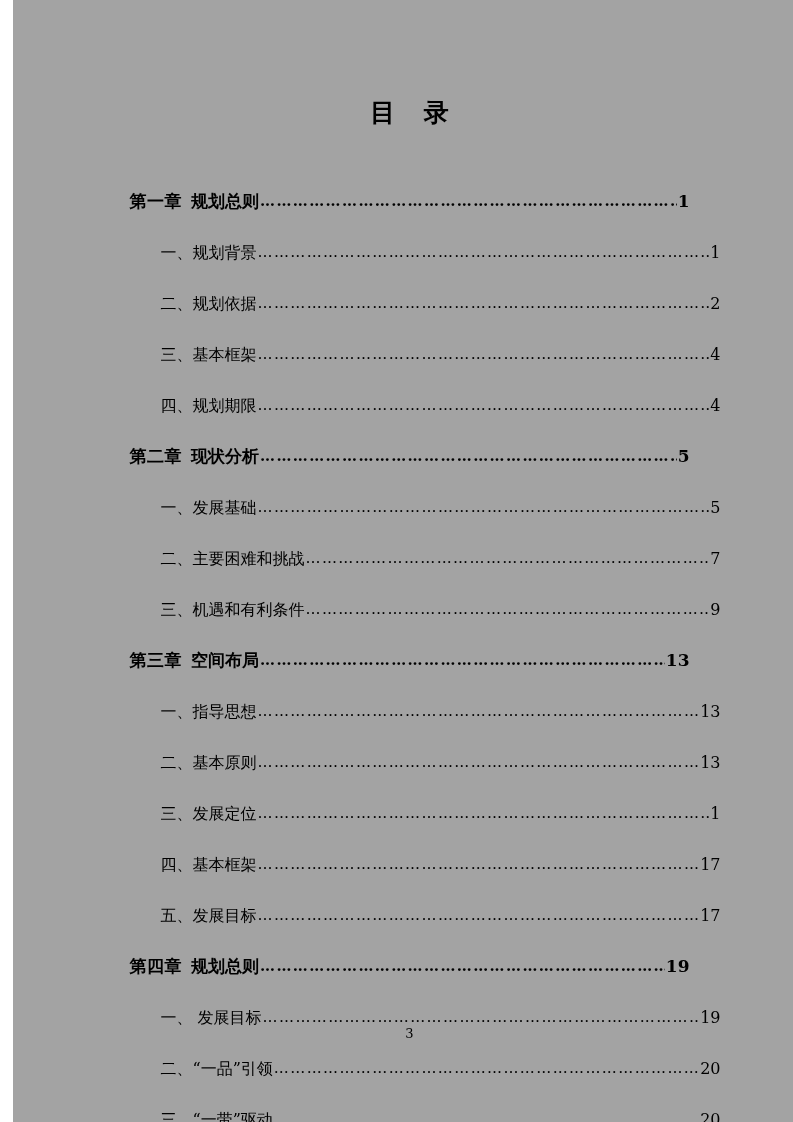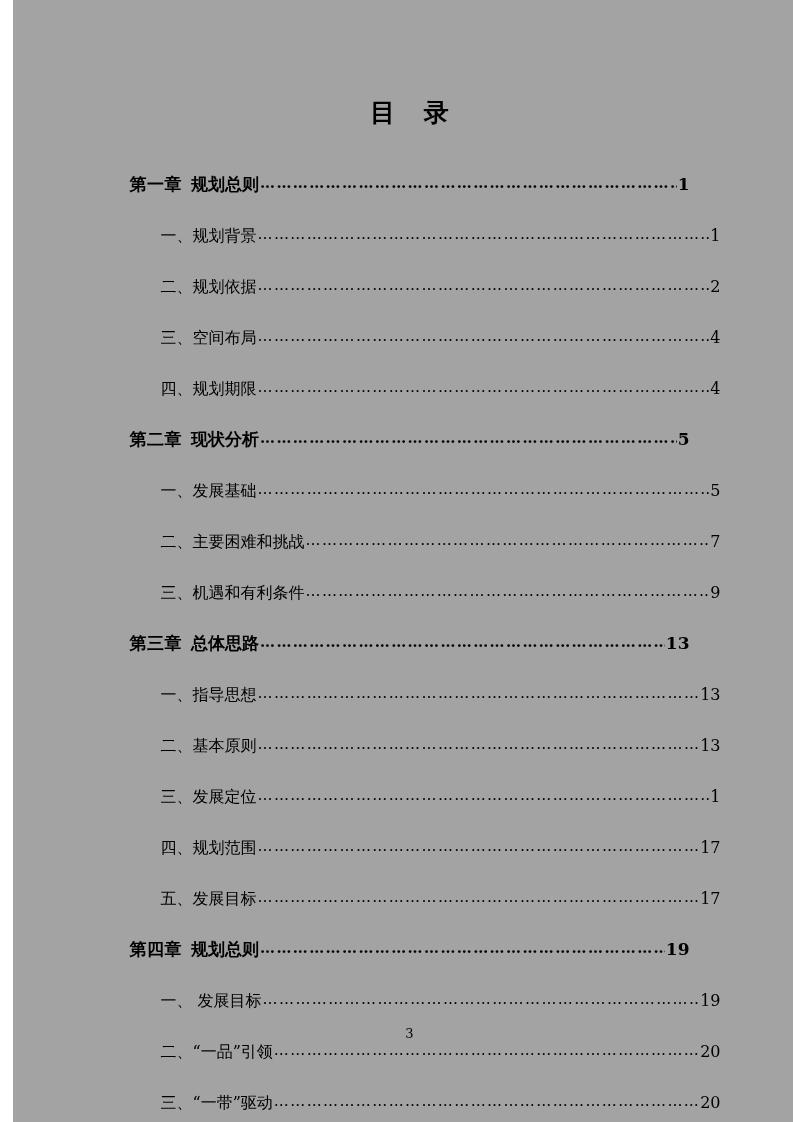--- a/index.html
+++ b/index.html
@@ -30,21 +30,21 @@
     padding-left: 10px;
     font-family: "DejaVu Serif", "Liberation Serif", serif;
   }
   .toc {
     margin: 0 auto;
     width: 560px;
     padding-top: 30px;
   }
   .toc-row {
     display: flex;
-    align-items: center;
+    align-items: flex-end;
     width: 100%;
     line-height: 1.0;
     margin-bottom: 0;
   }
   .toc-row.level1 {
     height: 51px;
     font-size: 17px;
     font-weight: bold;
   }
   .toc-row.level2 {
@@ -108,21 +108,21 @@
         <span class="toc-label"><span>一、规划背景</span></span>
         <span class="toc-dots">…………………………………………………………………………………………</span>
         <span class="toc-page">1</span>
       </div>
       <div class="toc-row level2">
         <span class="toc-label"><span>二、规划依据</span></span>
         <span class="toc-dots">…………………………………………………………………………………………</span>
         <span class="toc-page">2</span>
       </div>
       <div class="toc-row level2">
-        <span class="toc-label"><span>三、空间布局</span></span>
+        <span class="toc-label"><span>三、基本框架</span></span>
         <span class="toc-dots">…………………………………………………………………………………………</span>
         <span class="toc-page">4</span>
       </div>
       <div class="toc-row level2">
         <span class="toc-label"><span>四、规划期限</span></span>
         <span class="toc-dots">…………………………………………………………………………………………</span>
         <span class="toc-page">4</span>
       </div>
       <div class="toc-row level1">
         <span class="toc-label"><span class="chap">第二章</span><span class="gap"></span><span>现状分析</span></span>
@@ -138,41 +138,41 @@
         <span class="toc-label"><span>二、主要困难和挑战</span></span>
         <span class="toc-dots">…………………………………………………………………………………………</span>
         <span class="toc-page">7</span>
       </div>
       <div class="toc-row level2">
         <span class="toc-label"><span>三、机遇和有利条件</span></span>
         <span class="toc-dots">…………………………………………………………………………………………</span>
         <span class="toc-page">9</span>
       </div>
       <div class="toc-row level1">
-        <span class="toc-label"><span class="chap">第三章</span><span class="gap"></span><span>总体思路</span></span>
+        <span class="toc-label"><span class="chap">第三章</span><span class="gap"></span><span>空间布局</span></span>
         <span class="toc-dots">…………………………………………………………………………………………</span>
         <span class="toc-page">13</span>
       </div>
       <div class="toc-row level2">
         <span class="toc-label"><span>一、指导思想</span></span>
         <span class="toc-dots">…………………………………………………………………………………………</span>
         <span class="toc-page">13</span>
       </div>
       <div class="toc-row level2">
         <span class="toc-label"><span>二、基本原则</span></span>
         <span class="toc-dots">…………………………………………………………………………………………</span>
         <span class="toc-page">13</span>
       </div>
       <div class="toc-row level2">
         <span class="toc-label"><span>三、发展定位</span></span>
         <span class="toc-dots">…………………………………………………………………………………………</span>
         <span class="toc-page">1</span>
       </div>
       <div class="toc-row level2">
-        <span class="toc-label"><span>四、规划范围</span></span>
+        <span class="toc-label"><span>四、基本框架</span></span>
         <span class="toc-dots">…………………………………………………………………………………………</span>
         <span class="toc-page">17</span>
       </div>
       <div class="toc-row level2">
         <span class="toc-label"><span>五、发展目标</span></span>
         <span class="toc-dots">…………………………………………………………………………………………</span>
         <span class="toc-page">17</span>
       </div>
       <div class="toc-row level1">
         <span class="toc-label"><span class="chap">第四章</span><span class="gap"></span><span>规划总则</span></span>

